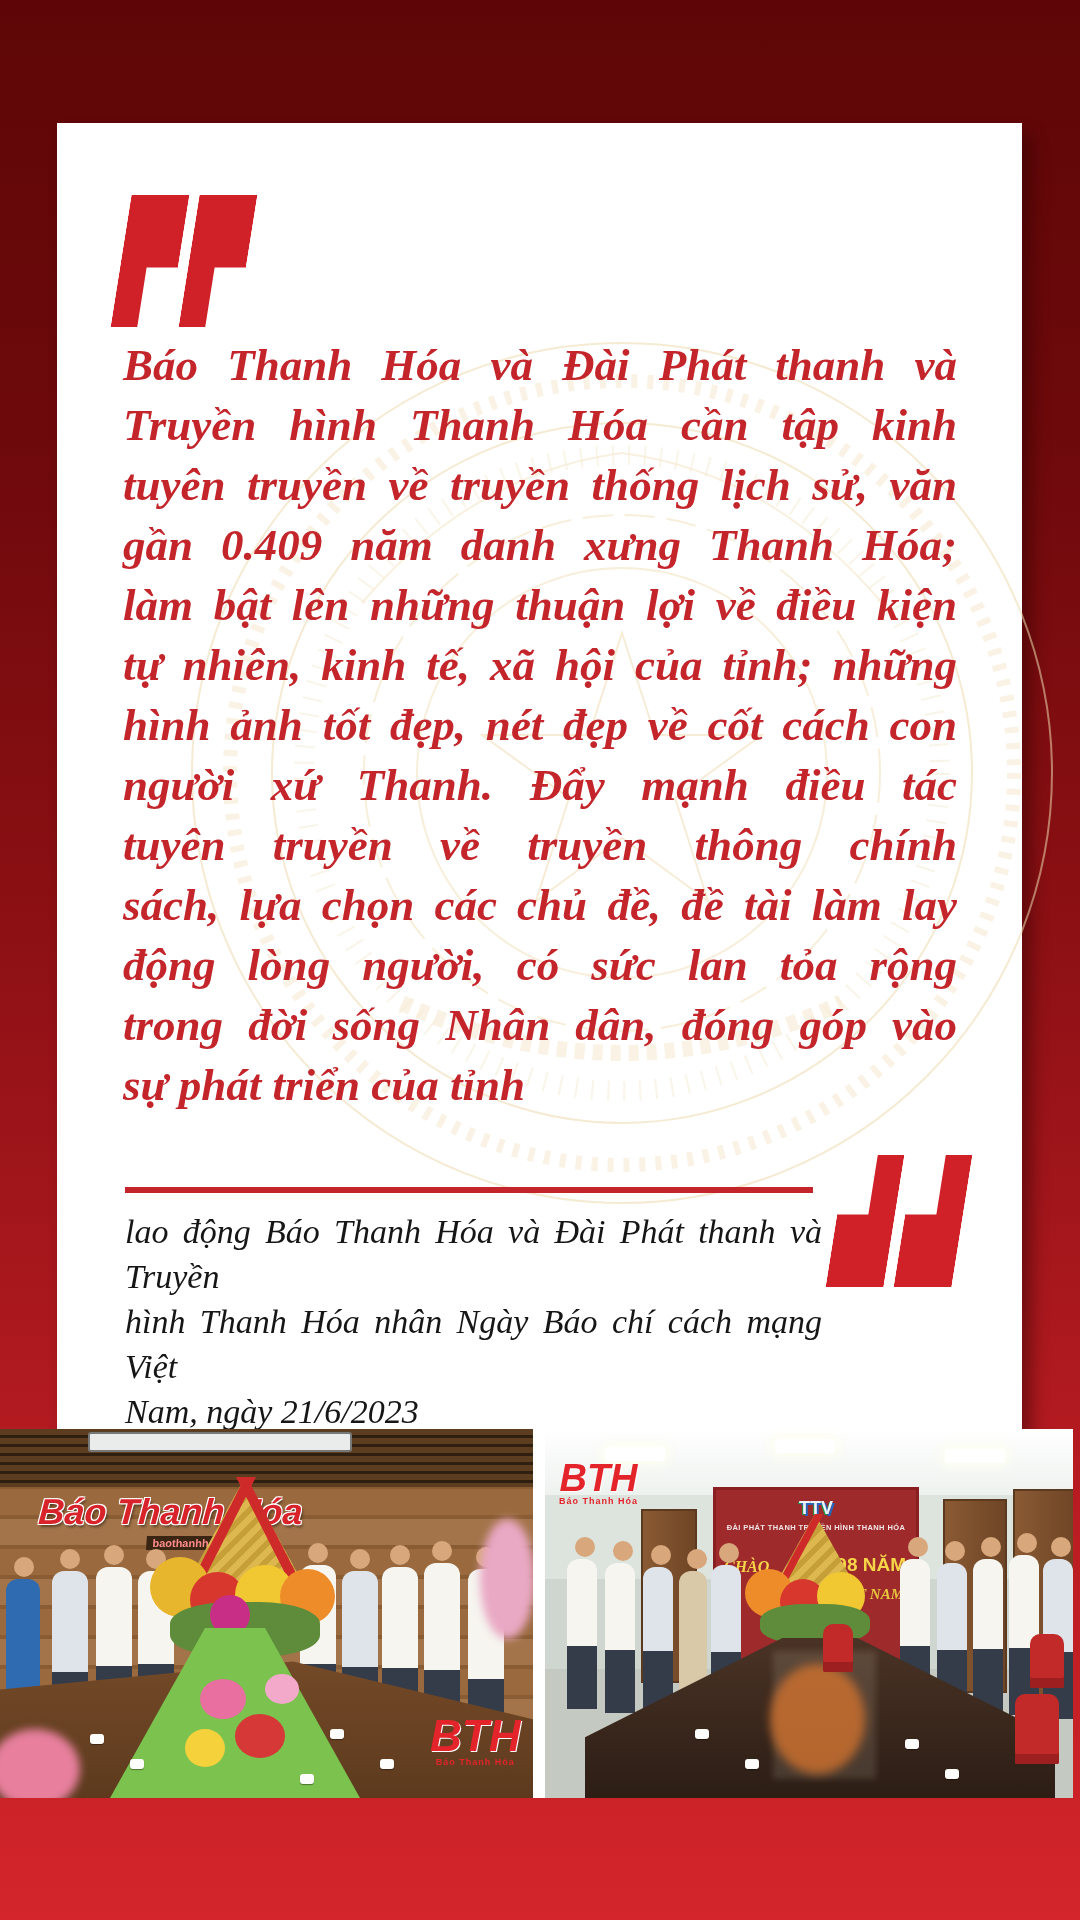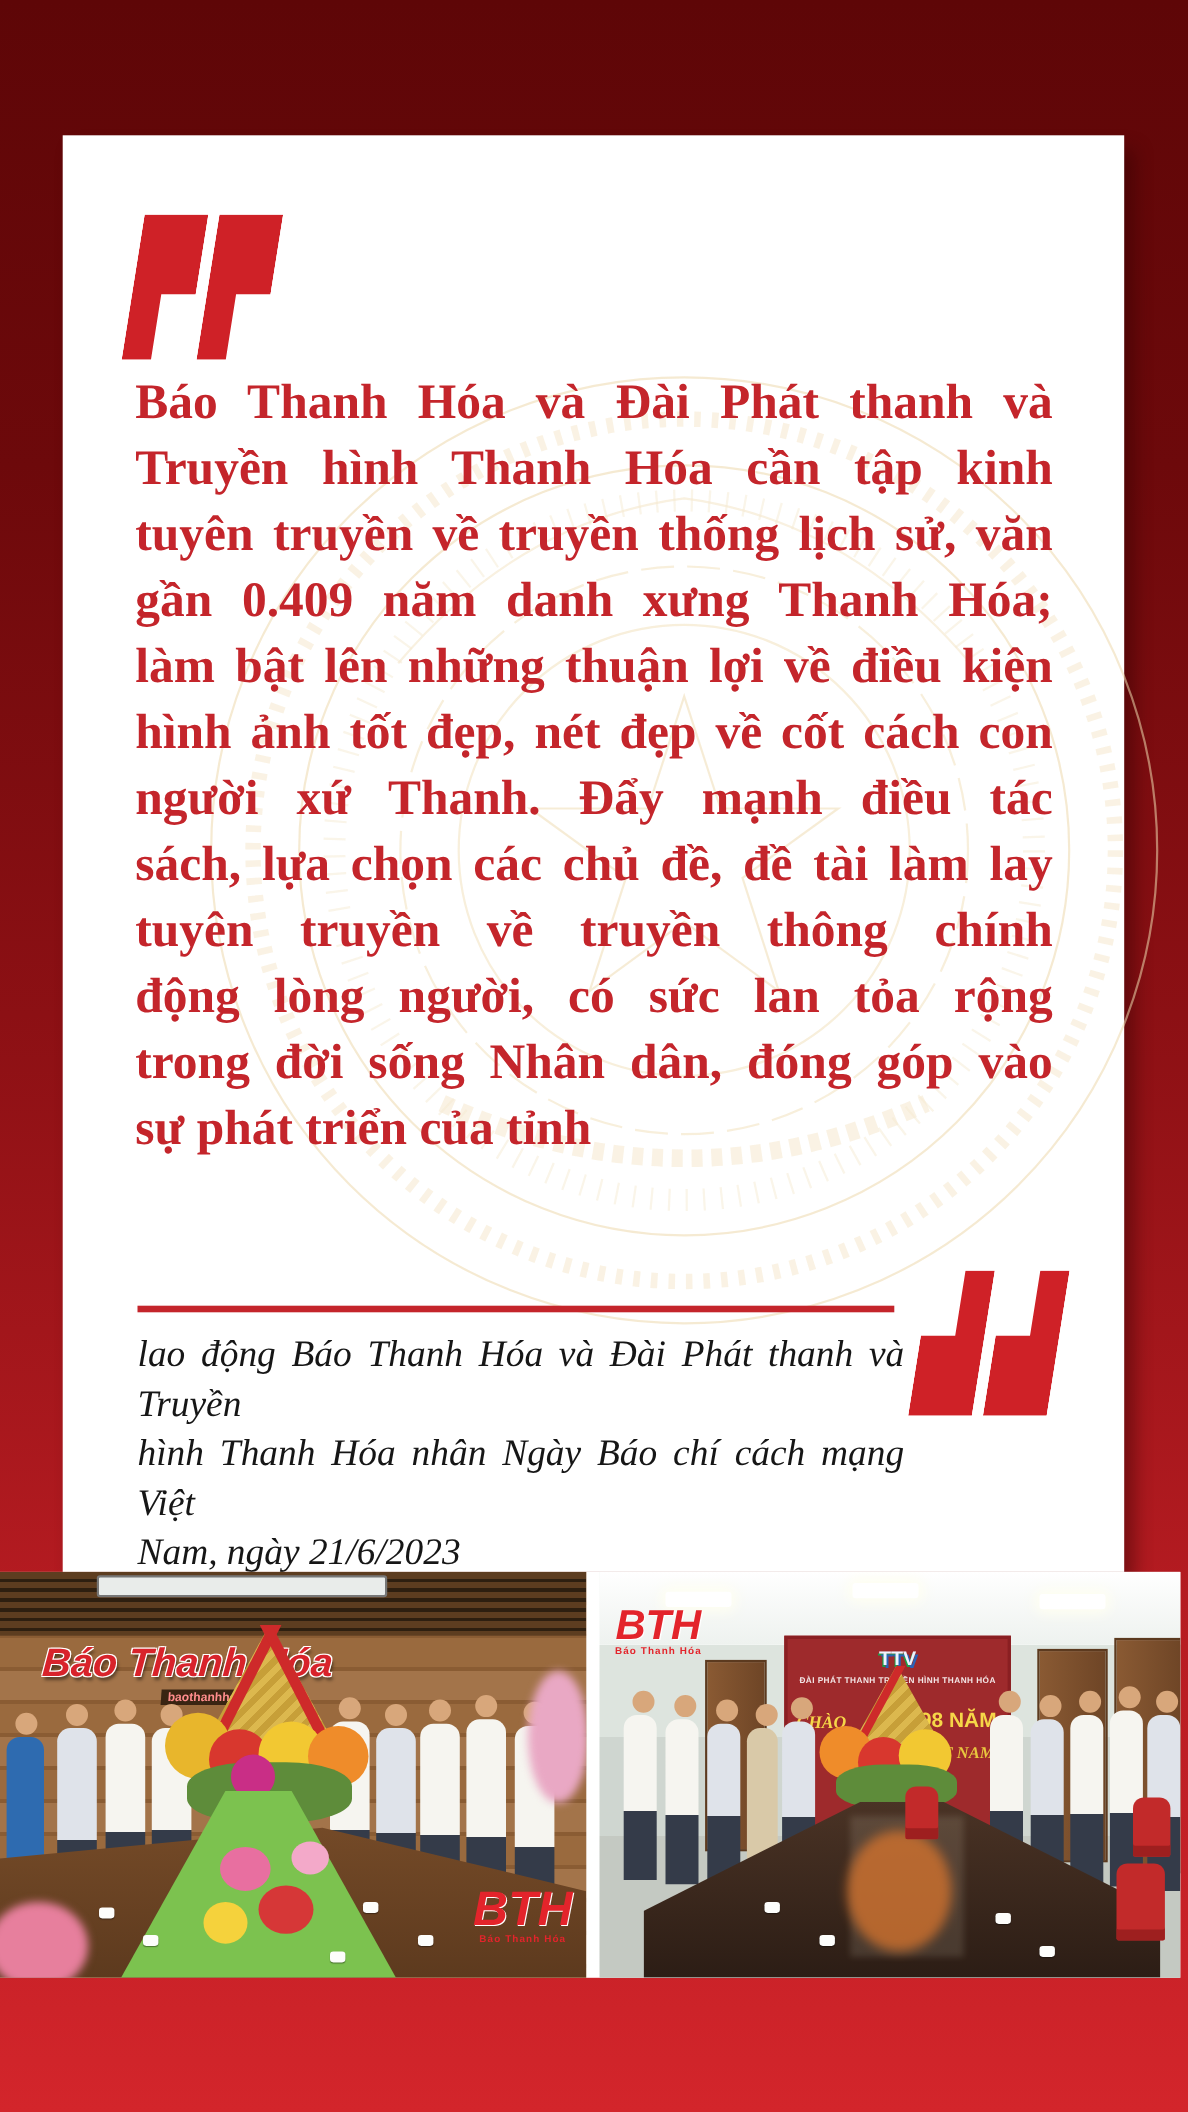--- a/index.html
+++ b/index.html
@@ -18,21 +18,21 @@
   .qmarks{position:absolute;display:flex;gap:10px;}
   .qmarks.open{left:64px;top:72px;}
   .qmarks.close{left:779px;top:1032px;transform:rotate(180deg);}
   .qmark{
     width:58px;height:132px;background:#cf2127;transform:skewX(-9deg);
     clip-path:polygon(0 0,100% 0,100% 55%,46% 55%,46% 100%,0 100%);
   }
   
   .quote-text{position:absolute;left:66px;top:212px;width:834px;}
   .quote-line{
-    font-size:45px;line-height:60px;font-weight:bold;color:#c4252b;
+    font-size:45px;line-height:60px;font-weight:bold;font-style:italic;color:#c4252b;
     text-align:justify;text-align-last:justify;white-space:normal;
   }
   .quote-line:last-child{text-align-last:left;}
   .divider{position:absolute;left:68px;top:1064px;width:688px;height:6px;background:#c4252b;}
   .caption{position:absolute;left:68px;top:1086px;width:697px;}
   .caption-line{
     font-size:34px;line-height:45px;font-style:italic;color:#161616;
     text-align:justify;text-align-last:justify;
   }
   .caption-line:last-child{text-align-last:left;}
@@ -111,24 +111,25 @@
     <div class="qmark"></div>
     <div class="qmark"></div>
   </div>
 
   <div class="quote-text">
       <div class="quote-line">Báo Thanh Hóa và Đài Phát thanh và</div>
       <div class="quote-line">Truyền hình Thanh Hóa cần tập kinh</div>
       <div class="quote-line">tuyên truyền về truyền thống lịch sử, văn</div>
       <div class="quote-line">gần 0.409 năm danh xưng Thanh Hóa;</div>
       <div class="quote-line">làm bật lên những thuận lợi về điều kiện</div>
+      <div class="quote-line">tự nhiên, kinh tế, xã hội của tỉnh; những</div>
       <div class="quote-line">hình ảnh tốt đẹp, nét đẹp về cốt cách con</div>
       <div class="quote-line">người xứ Thanh. Đẩy mạnh điều tác</div>
+      <div class="quote-line">tuyên truyền về truyền thông chính</div>
       <div class="quote-line">sách, lựa chọn các chủ đề, đề tài làm lay</div>
-      <div class="quote-line">tuyên truyền về truyền thông chính</div>
       <div class="quote-line">động lòng người, có sức lan tỏa rộng</div>
       <div class="quote-line">trong đời sống Nhân dân, đóng góp vào</div>
       <div class="quote-line">sự phát triển của tỉnh</div>
     </div>
 
   <div class="divider"></div>
 
   <div class="caption">
       <div class="caption-line">lao động Báo Thanh Hóa và Đài Phát thanh và Truyền</div>
       <div class="caption-line">hình Thanh Hóa nhân Ngày Báo chí cách mạng Việt</div>

